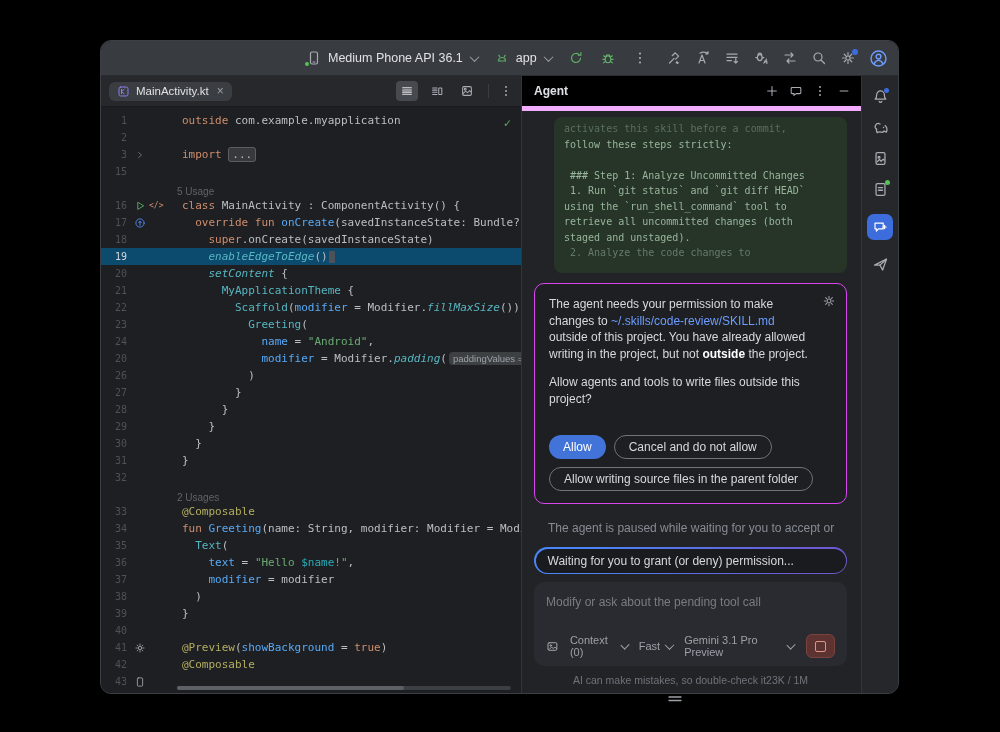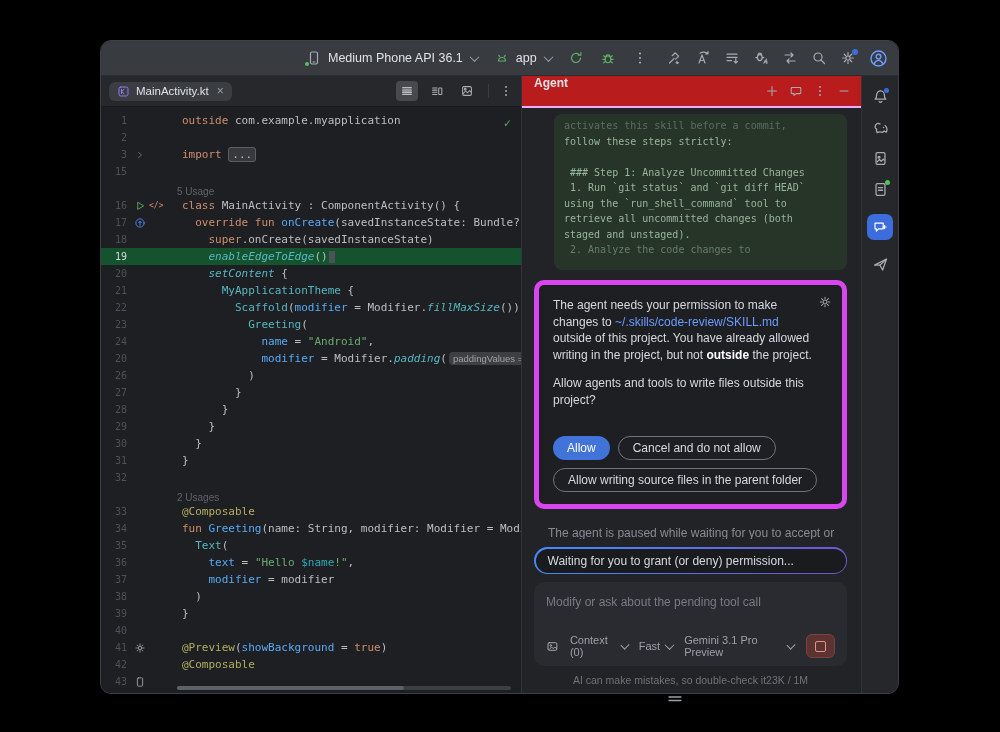--- a/index.html
+++ b/index.html
@@ -38,21 +38,21 @@
        padding:3px 8px;font-size:11.5px;color:#dfe1e5}
   .tab .close{color:#9da0a8;font-size:12px;line-height:1;margin-left:2px}
   .tab-icons{margin-left:auto;display:flex;align-items:center;gap:8px}
   .viewchip{display:flex;align-items:center;justify-content:center;width:22px;height:20px;border-radius:4px}
   .viewchip.sel{background:#46494e}
   .vdiv{width:1px;height:14px;background:#3a3d41;margin:0 2px}
   
   .editor{flex:1;position:relative;overflow:hidden;background:#1e1f22;
           font-family:"DejaVu Sans Mono",monospace;padding-top:5px}
   .row{display:flex;align-items:center;height:17px;white-space:pre}
-  .row.hl{background:#14532d}
+  .row.hl{background:#0c4a6e}
   .num{width:26px;flex:none;text-align:right;font-size:10px;color:#4e5157}
   .row.hl .num{color:#d5d8de}
   .gut{width:48px;flex:none;display:flex;align-items:center;gap:3px;padding-left:7px}
   .gi{display:inline-flex;width:12px;height:12px;align-items:center;justify-content:center;flex:none}
   .gi svg{width:12px;height:12px;fill:none;stroke:currentColor;stroke-width:1.2;
           stroke-linecap:round;stroke-linejoin:round}
   .gi.gtxt{font-size:8px;width:auto;font-family:"DejaVu Sans Mono",monospace}
   .code{font-size:11px;color:#bcbec4}
   .usage-row{height:17px;display:flex;align-items:flex-end;padding-left:76px;
              font-family:"Liberation Sans",sans-serif;font-size:10px;color:#5f6368}
@@ -60,31 +60,31 @@
   .sa{color:#b3ae60}.st{color:#2aacb8}
   .sc{color:#56b6c2}.si{color:#56b6c2;font-style:italic}
   .sh{background:#3d4043;border-radius:4px;padding:1px 4px;color:#9da0a8;font-size:9.5px;margin:0 2px;
       font-family:"Liberation Sans",sans-serif}
   .sfold{background:#37393d;border:1px solid #5a5d63;border-radius:3px;padding:0 3px;color:#bcbec4}
   .scaret{display:inline-block;width:6px;height:12px;background:#4d5258;margin-left:1px;vertical-align:middle}
   .inspection{position:absolute;top:9px;right:10px;color:#5fad65;font-size:12px}
   .hscroll{position:absolute;left:76px;right:10px;bottom:3px;height:4px;border-radius:2px;background:#3b3e43}
   .hscroll .thumb{width:68%;height:100%;border-radius:2px;background:#5d6167}
   
-  .agent-header{height:30px;flex:none;display:flex;padding:0 10px 0 12px;
-                background:#b91c1c;border-bottom:2px solid #f0abfc}
+  .agent-header{height:30px;flex:none;display:flex;align-items:center;padding:0 10px 0 12px;
+                background:#000000;border-bottom:5px solid #f0abfc}
   .agent-title{font-size:12px;font-weight:bold;color:#dfe1e5}
   .agent-hicons{margin-left:auto;display:flex;align-items:center;gap:10px}
   .messages{flex:1;min-height:0;overflow:hidden;padding:6px 14px 0 12px;position:relative}
   .codeblock{margin-left:20px;background:#273428;border-radius:8px;height:148px;overflow:hidden;
              padding:4px 10px;position:relative;font-family:"DejaVu Sans Mono",monospace;
              font-size:10px;line-height:15.5px;color:#97b69b;white-space:pre}
   .codeblock .cl:first-child{opacity:.45}
   .codeblock .cl:last-child{opacity:.55}
-  .perm-card{margin-top:10px;background:#1d1f23;border:5px solid #d946ef;border-radius:10px;
+  .perm-card{margin-top:10px;background:#1d1f23;border:1px solid #d946ef;border-radius:10px;
              padding:12px 14px;position:relative;color:#d6d9de;font-size:12px;line-height:16.5px}
   .perm-card .gear{position:absolute;top:10px;right:10px;color:#9da0a8}
   .perm-card p{margin:0 0 12px 0;padding-right:16px}
   .perm-card p.q{margin-bottom:28px;padding-right:0}
   .link{color:#6c9dff;text-decoration:none}
   .btnrow{display:flex;gap:8px;align-items:center}
   .pill{height:24px;border-radius:12px;display:inline-flex;align-items:center;justify-content:center;
         padding:0 14px;font-size:12px;cursor:default;box-sizing:border-box}
   .pill.primary{background:#4273d9;color:#fff}
   .pill.outline{border:1px solid #6f737a;color:#d6d9de;background:transparent}

